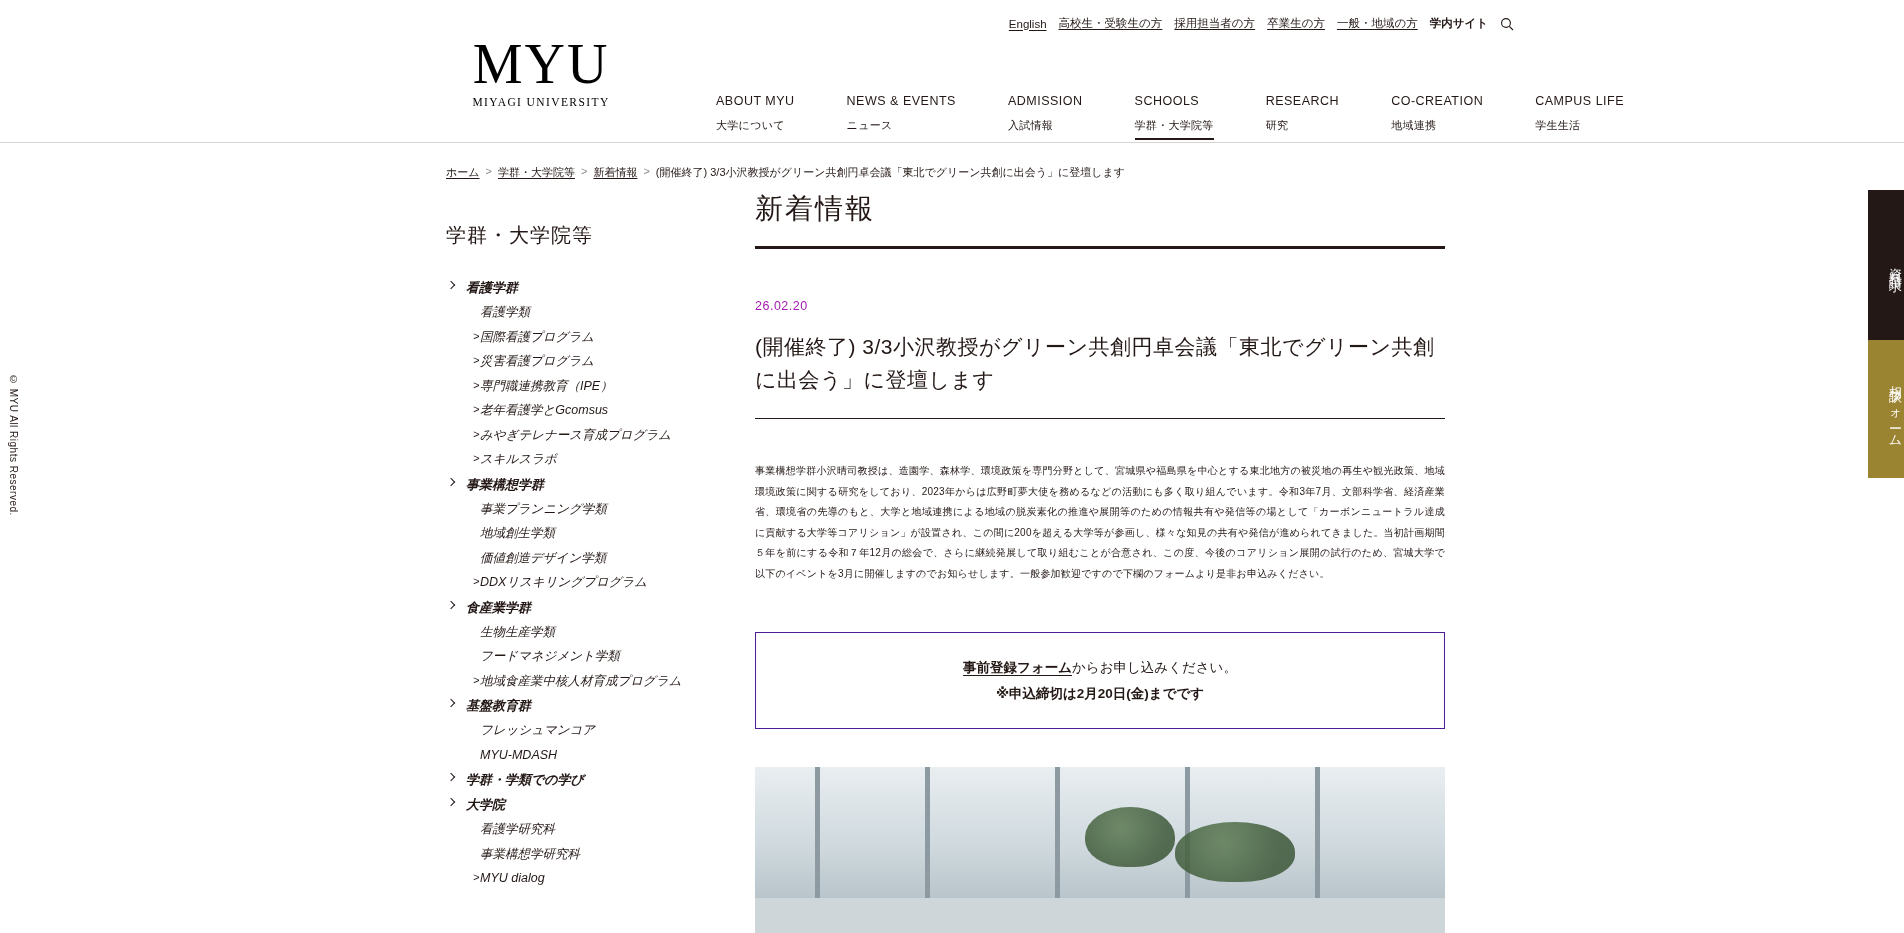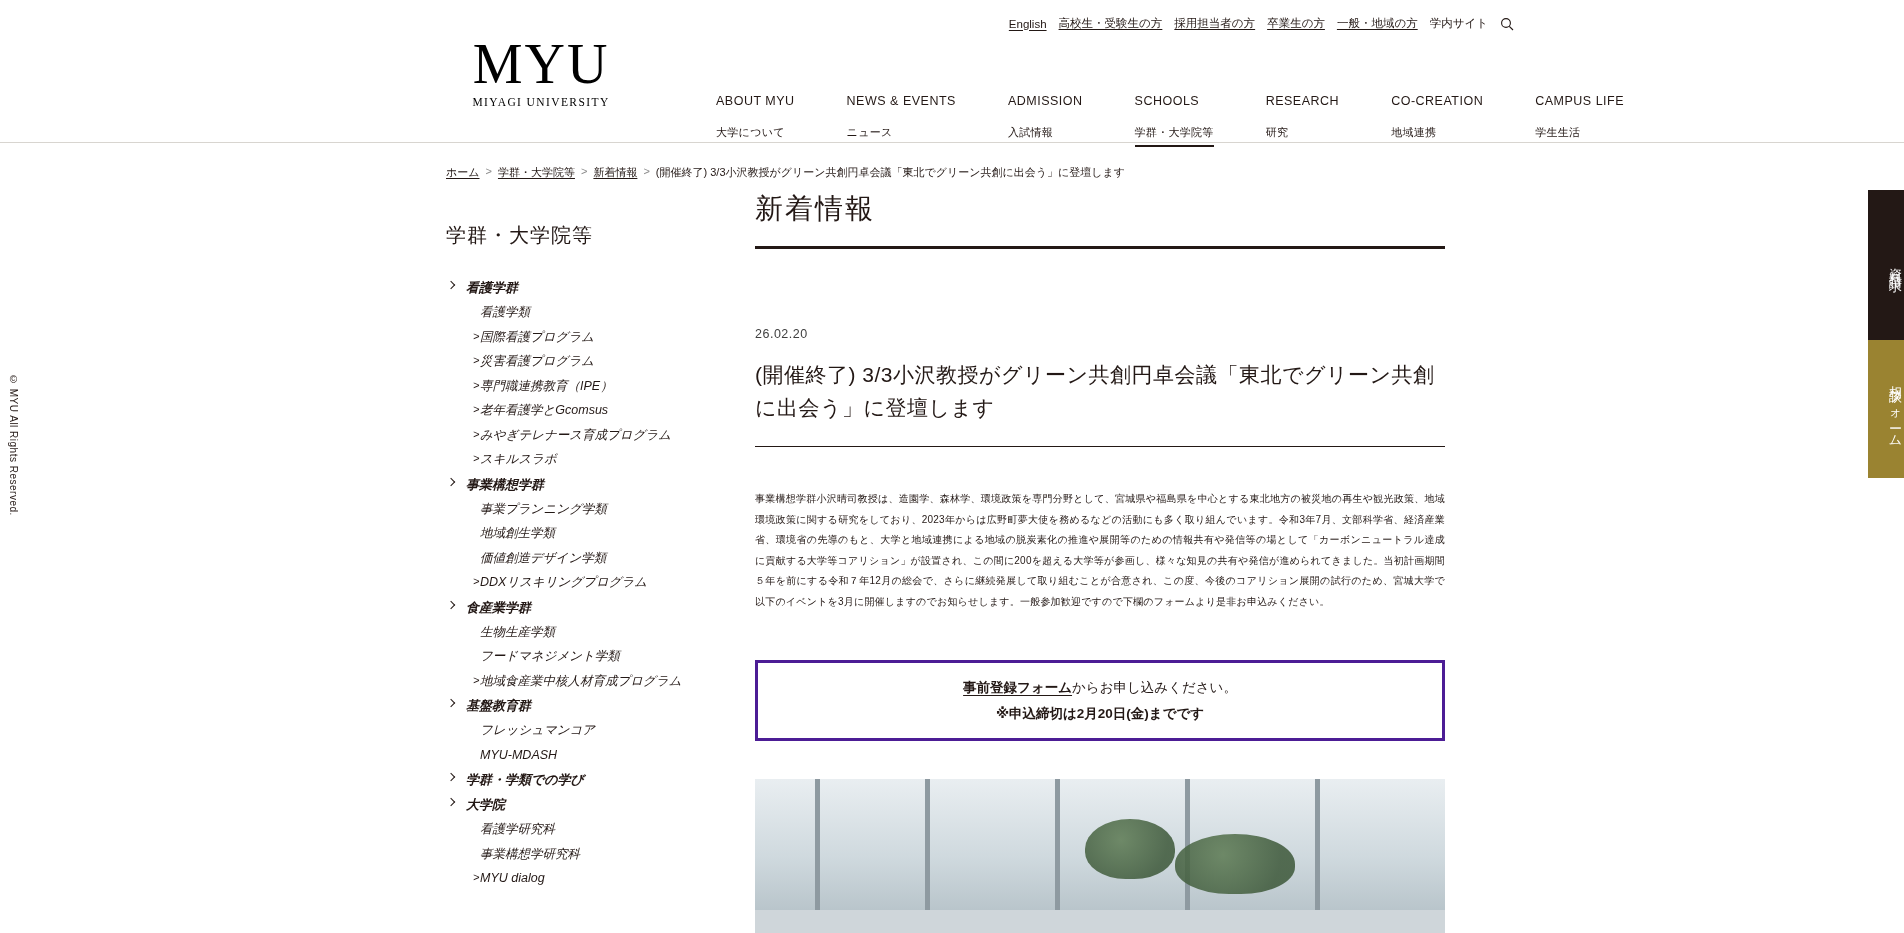--- a/index.html
+++ b/index.html
@@ -35,21 +35,21 @@
     gap: 12px;
     font-size: 11.5px;
     color: #231815;
   }
   .utility-nav a {
     color: #231815;
     text-decoration: underline;
     text-underline-offset: 2px;
     white-space: nowrap;
   }
-  .utility-nav a.no-underline { text-decoration: none; }
+  .utility-nav a.no-underline { text-decoration: none; font-weight: bold; }
   .search-icon-btn {
     width: 14px; height: 14px;
     display: inline-block;
     position: relative;
     cursor: pointer;
   }
   .search-icon-btn svg { display: block; }
 
   .logo {
     position: absolute;
@@ -95,21 +95,21 @@
     display: block;
     font-size: 12.5px;
     letter-spacing: .5px;
     line-height: 1.25;
   }
   .main-nav .nav-ja {
     display: block;
     font-size: 11px;
     letter-spacing: .3px;
     line-height: 1.5;
-    margin-top: 14px;
+    margin-top: 7px;
   }
   .main-nav .nav-item.active {
     border-bottom: 2px solid #231815;
   }
 
   
   .breadcrumb {
     position: absolute;
     top: 165px;
     left: 446px;
@@ -196,24 +196,24 @@
   .page-title {
     font-size: 28px;
     font-weight: 400;
     margin: 0;
     letter-spacing: 2px;
     padding-bottom: 18px;
     border-bottom: 3px solid #231815;
     color: #231815;
   }
   .news-date {
-    margin-top: 78px;
+    margin-top: 50px;
     font-size: 12.5px;
     letter-spacing: .5px;
-    color: #404040;
+    color: #a21caf;
   }
   .news-title {
     margin: 18px 0 0 0;
     font-size: 21px;
     font-weight: 400;
     line-height: 1.55;
     letter-spacing: .5px;
     color: #231815;
     padding-bottom: 22px;
     border-bottom: 1px solid #231815;
@@ -221,22 +221,22 @@
   .news-body {
     margin-top: 42px;
     font-size: 10px;
     line-height: 2.05;
     letter-spacing: .2px;
     text-align: justify;
     color: #231815;
   }
   .notice-box {
     margin-top: 48px;
-    border: 3px solid #4c1d95;
-    padding: 12px 20px;
+    border: 1px solid #4c1d95;
+    padding: 22px 20px;
     text-align: center;
     font-size: 13.5px;
     line-height: 1.9;
     color: #231815;
   }
   .notice-box a {
     color: #231815;
     text-decoration: underline;
     text-underline-offset: 3px;
     font-weight: bold;

